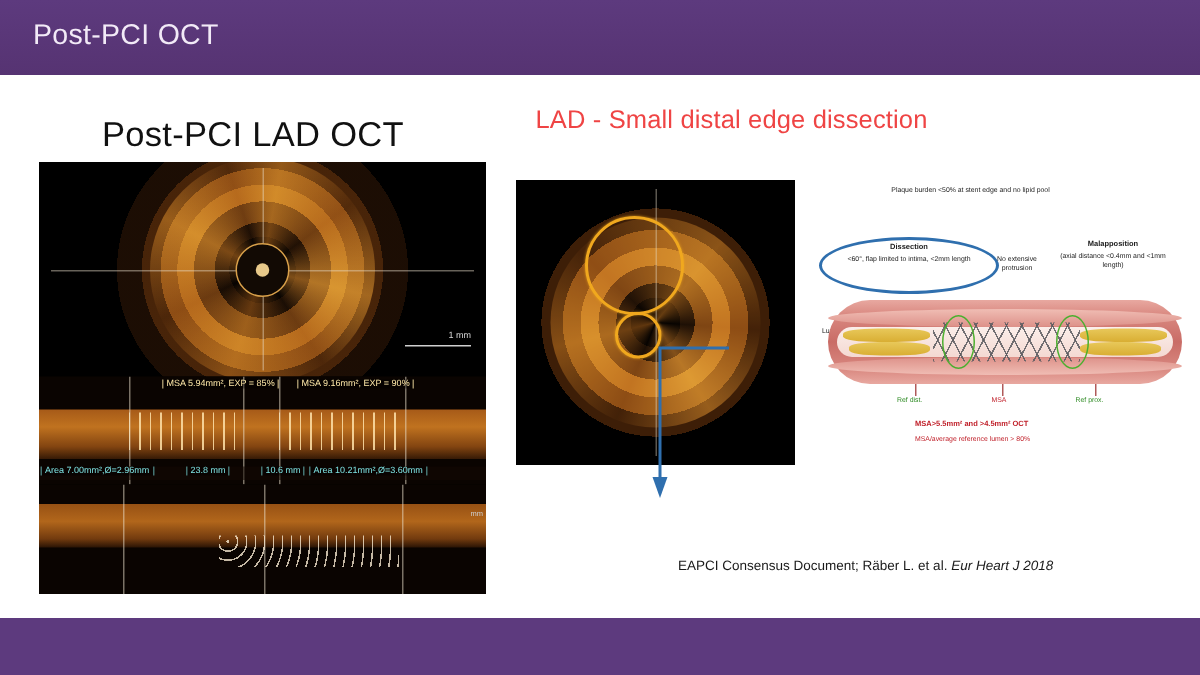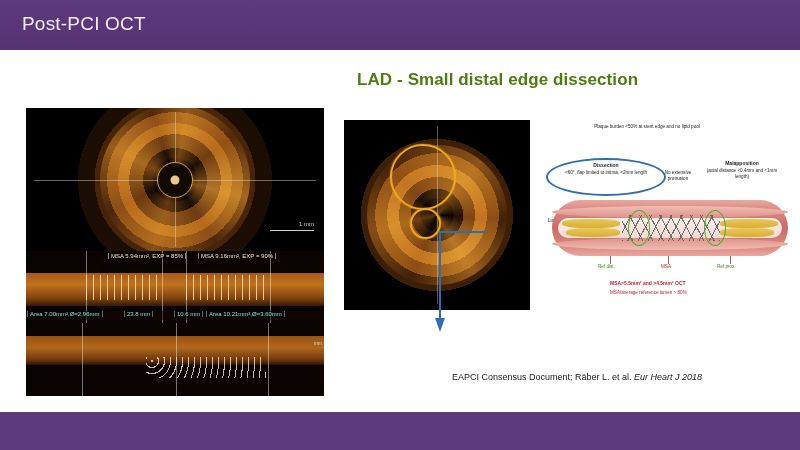--- a/index.html
+++ b/index.html
@@ -116,21 +116,21 @@
     position:absolute;height:9px;
     background:rgba(20,10,4,.55);
   }
   .oct-ruler{
     position:absolute;right:2px;font-size:5px;color:#cfcfcf;
   }
 
   
   .right-title{
     position:absolute;left:357px;top:70px;
-    font-size:17px;font-weight:bold;color:#4d7c0f;letter-spacing:.1px;
+    font-size:17px;font-weight:normal;color:#ef4444;letter-spacing:.1px;
   }
   .oct-small{
     position:absolute;left:344px;top:120px;width:186px;height:190px;
     background:#000;overflow:hidden;
   }
   .oct-small-ring{
     position:absolute;left:50%;top:50%;transform:translate(-50%,-50%);
     width:168px;height:168px;border-radius:50%;
     background:
       radial-gradient(circle at 50% 50%,
@@ -235,20 +235,21 @@
 </style>
 </head>
 <body>
 
 <div class="slide">
 
   <div class="header">
     <div class="header-title">Post-PCI OCT</div>
   </div>
 
+  <div class="left-title">Post-PCI LAD OCT</div>
 
   <div class="oct-figure">
 
     <div class="oct-cross">
       <div class="oct-ring"></div>
       <div class="oct-ring2"></div>
       <div class="oct-cross-line oct-vline"></div>
       <div class="oct-cross-line oct-hline"></div>
       <div class="oct-lumen"></div>
       <div class="oct-catheter"></div>

